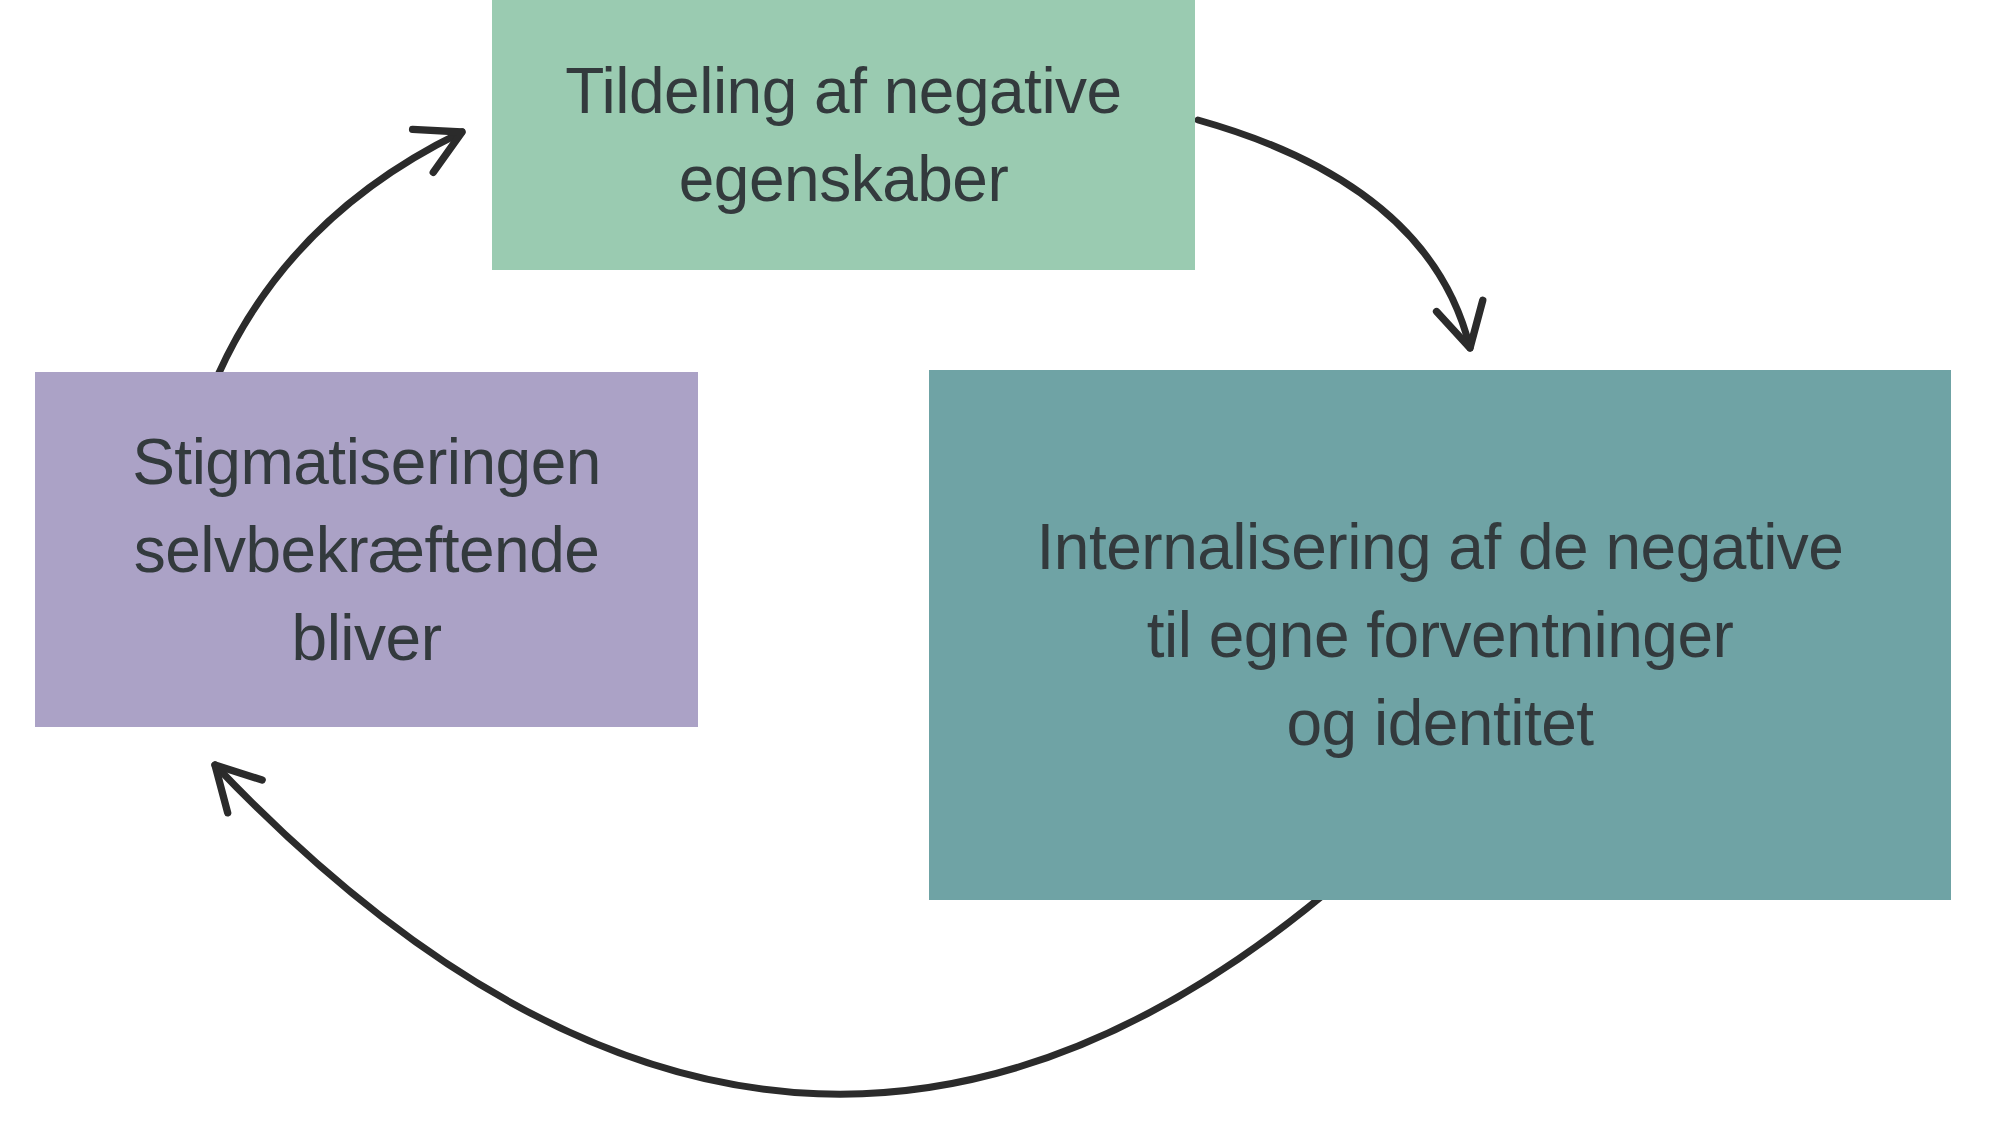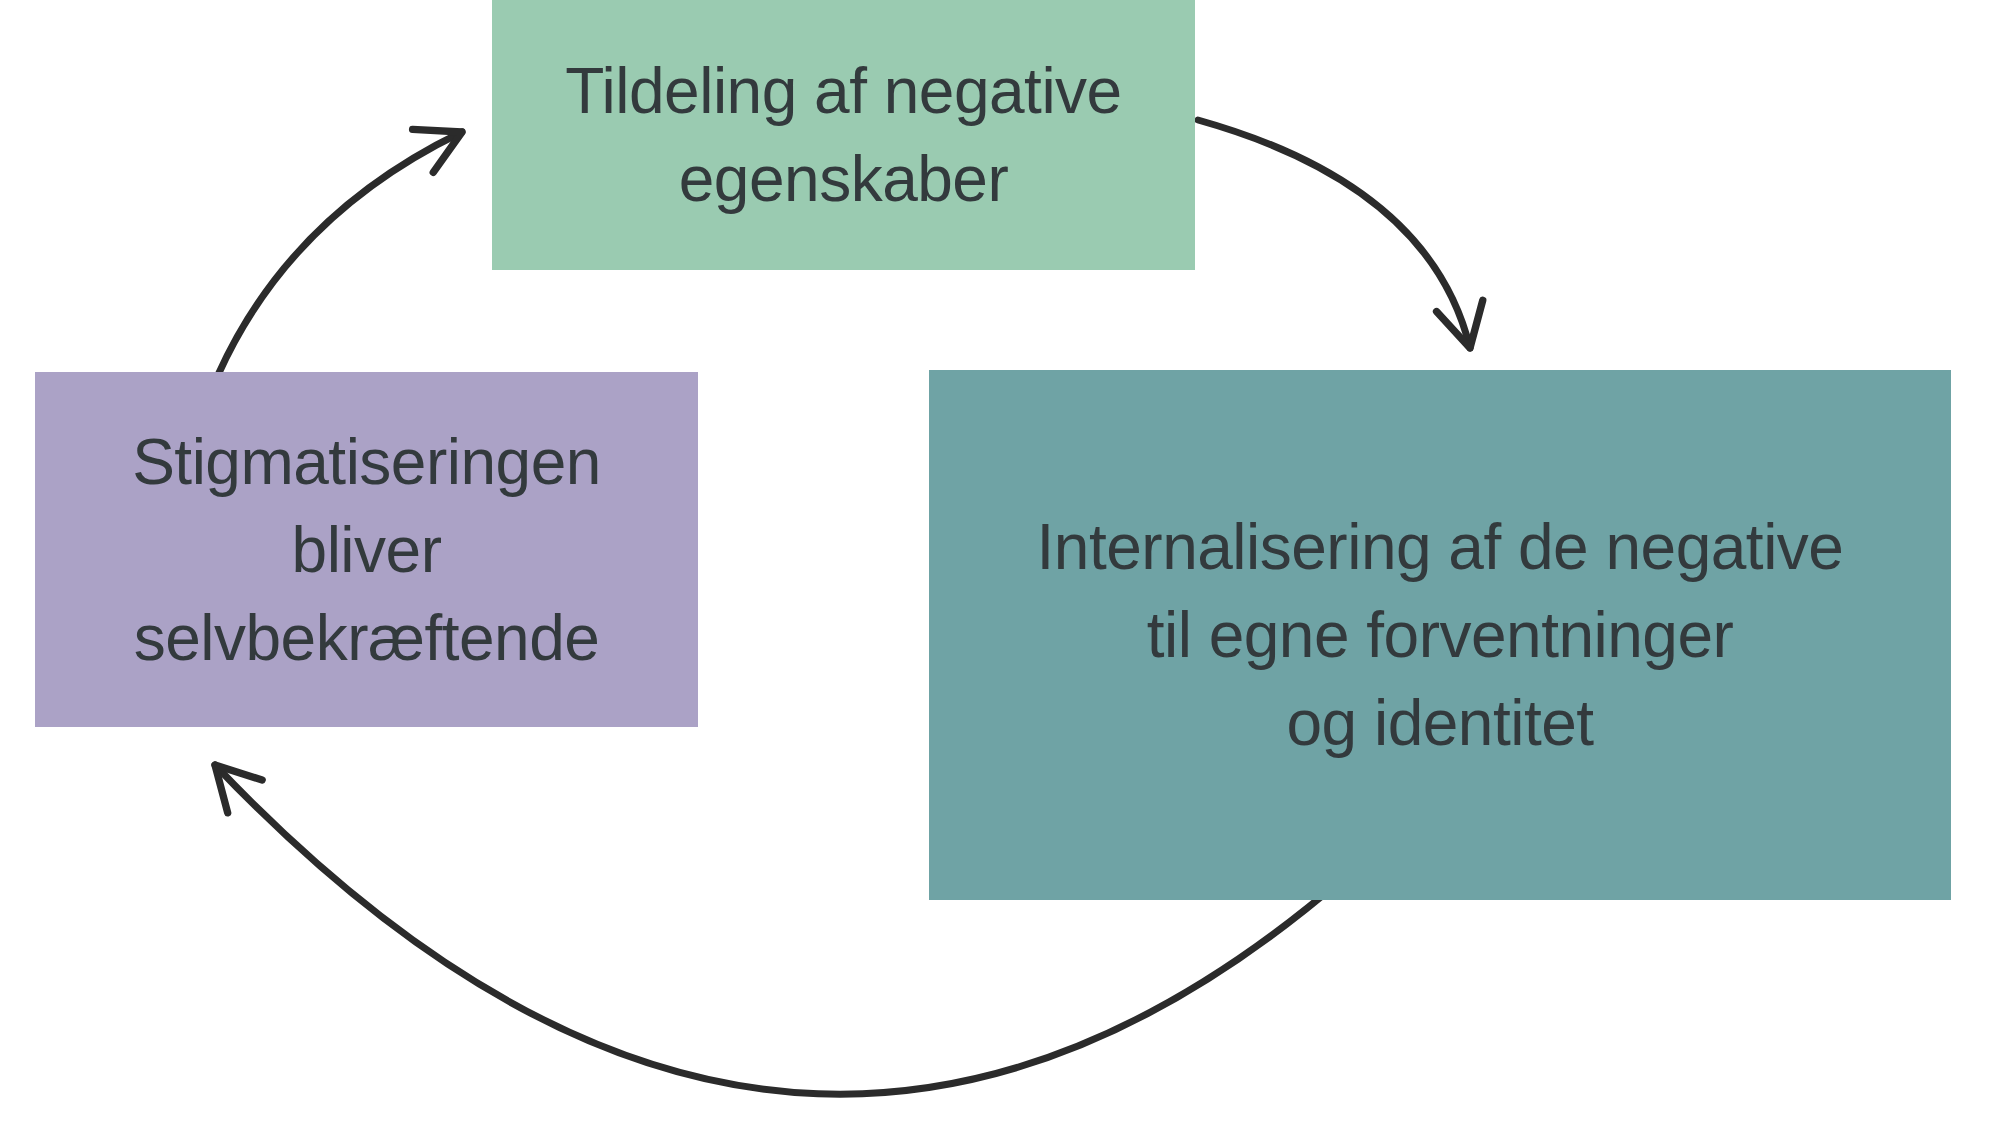--- a/index.html
+++ b/index.html
@@ -97,17 +97,17 @@
   </div>
 
   <div class="node node-right">
     <span class="line">Internalisering af de negative</span>
     <span class="line">til egne forventninger</span>
     <span class="line">og identitet</span>
   </div>
 
   <div class="node node-left">
     <span class="line">Stigmatiseringen</span>
+    <span class="line">selvbekræftende</span>
     <span class="line">bliver</span>
-    <span class="line">selvbekræftende</span>
   </div>
 
 </div>
 
 </body></html>

